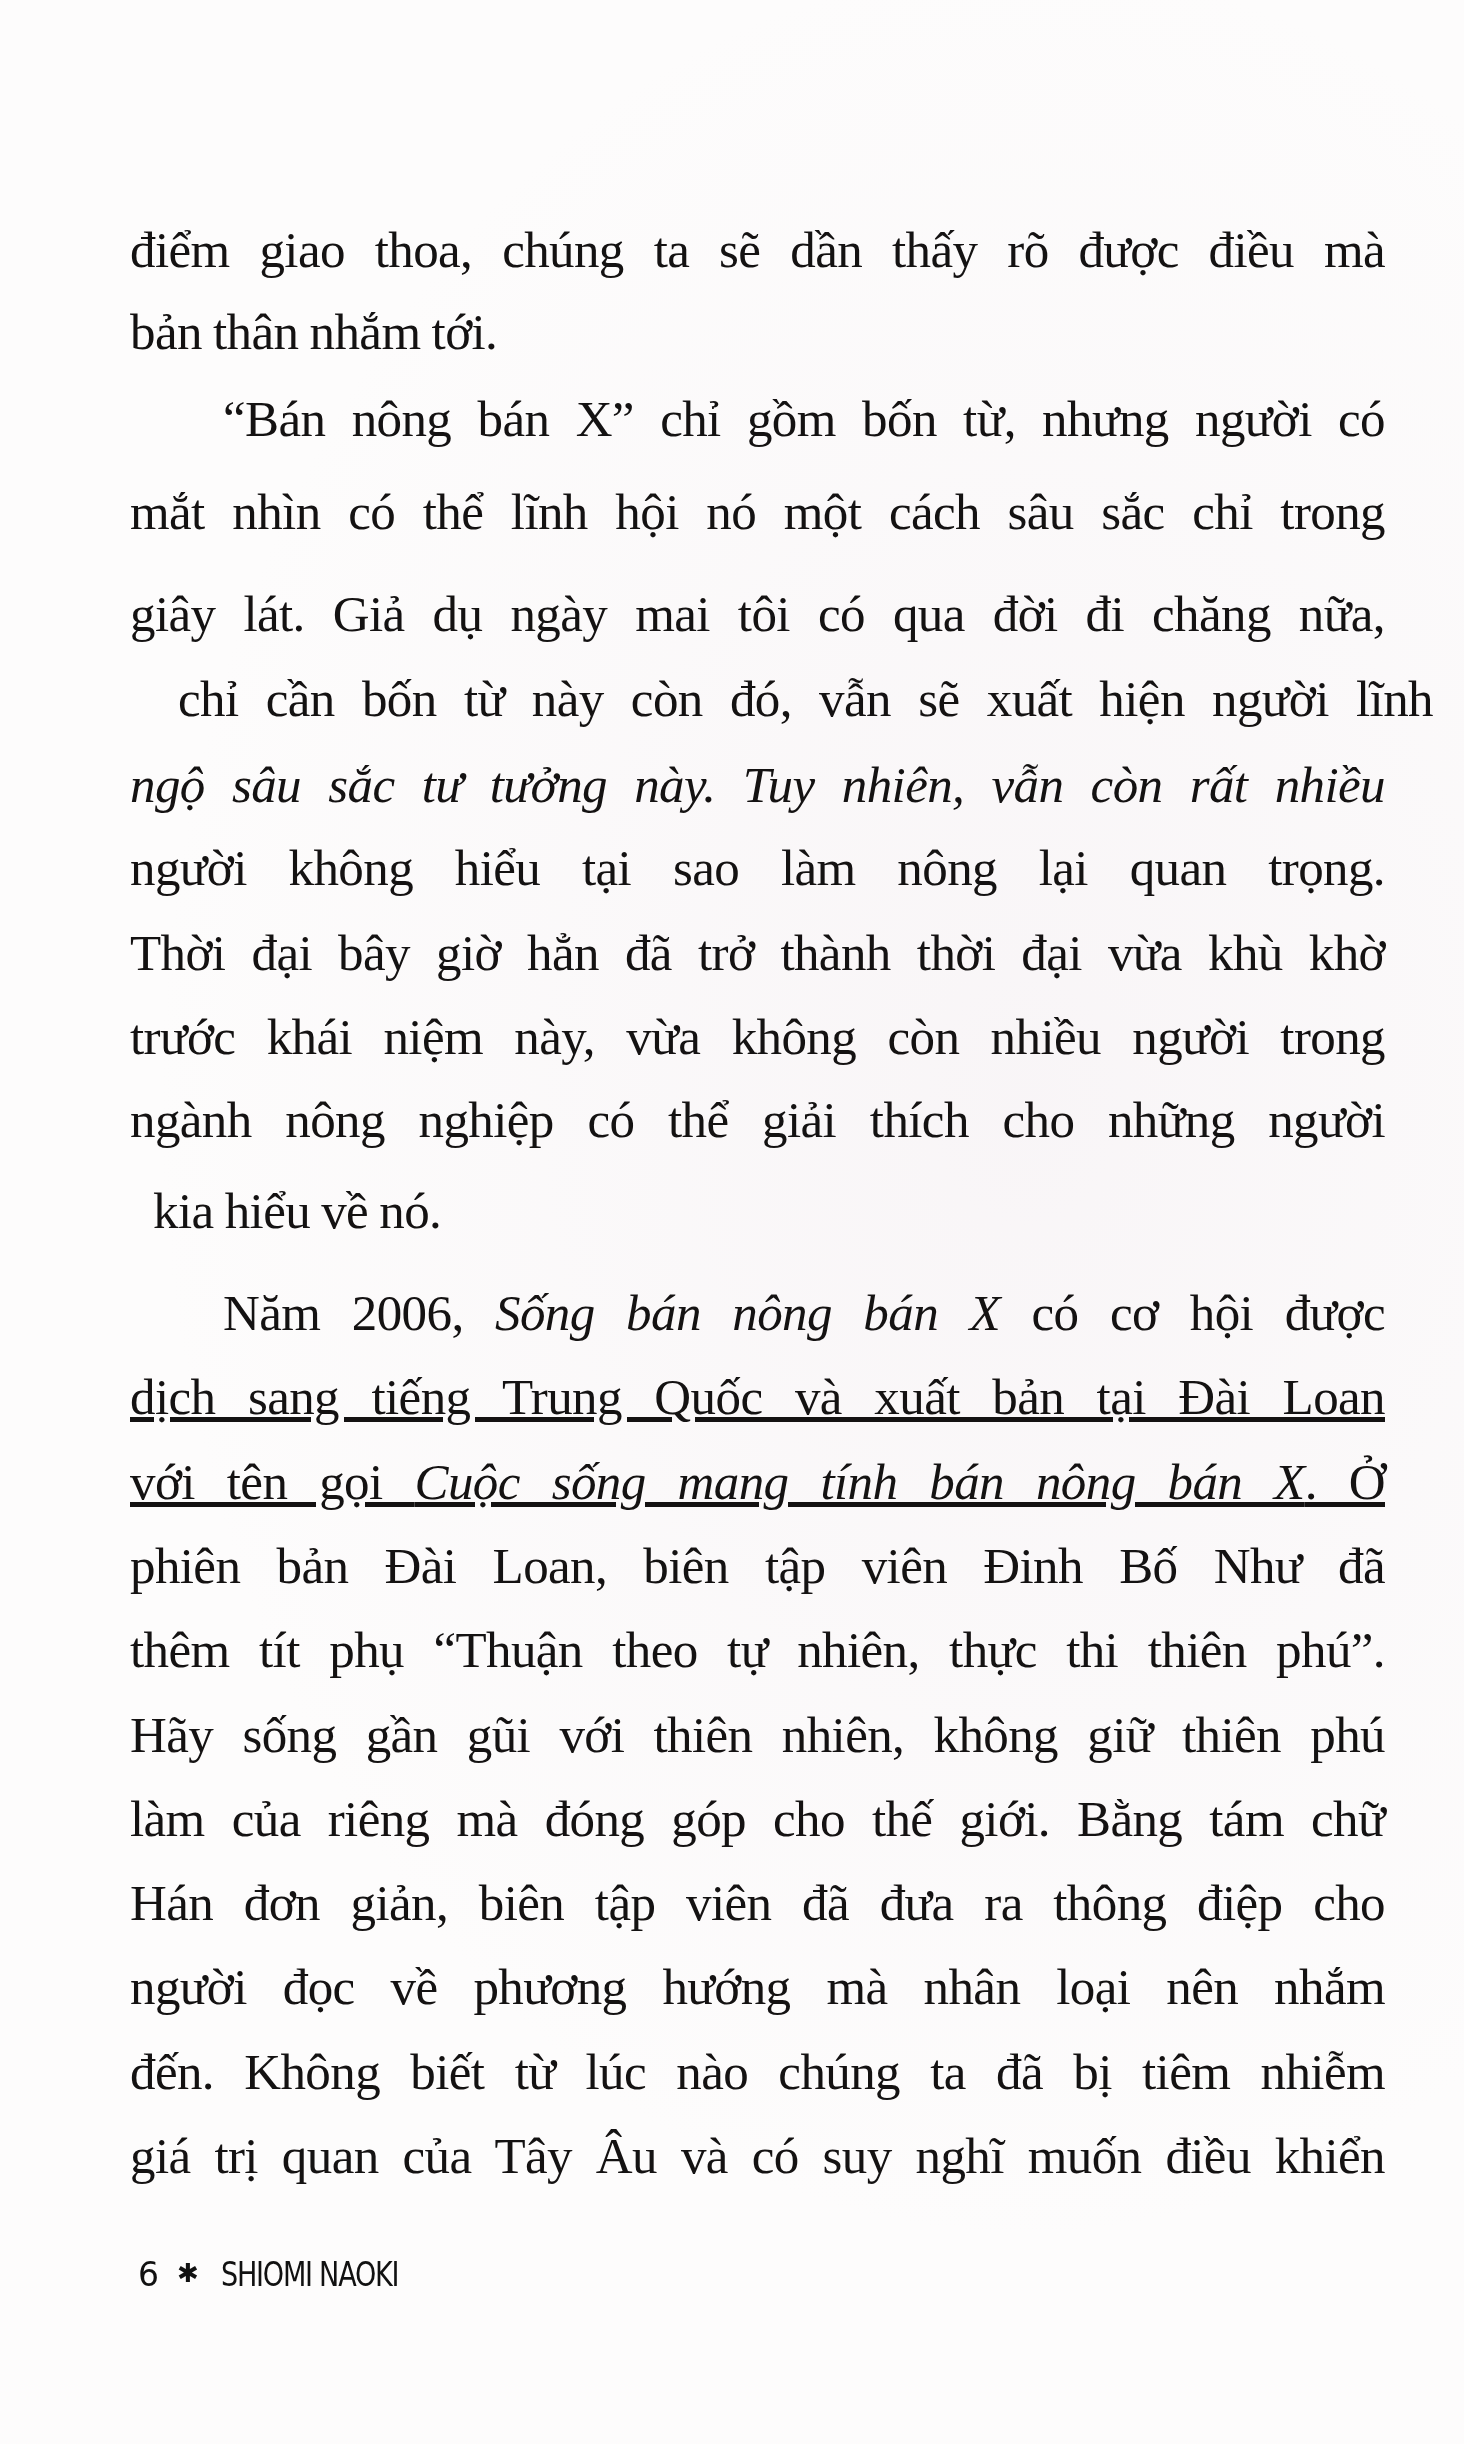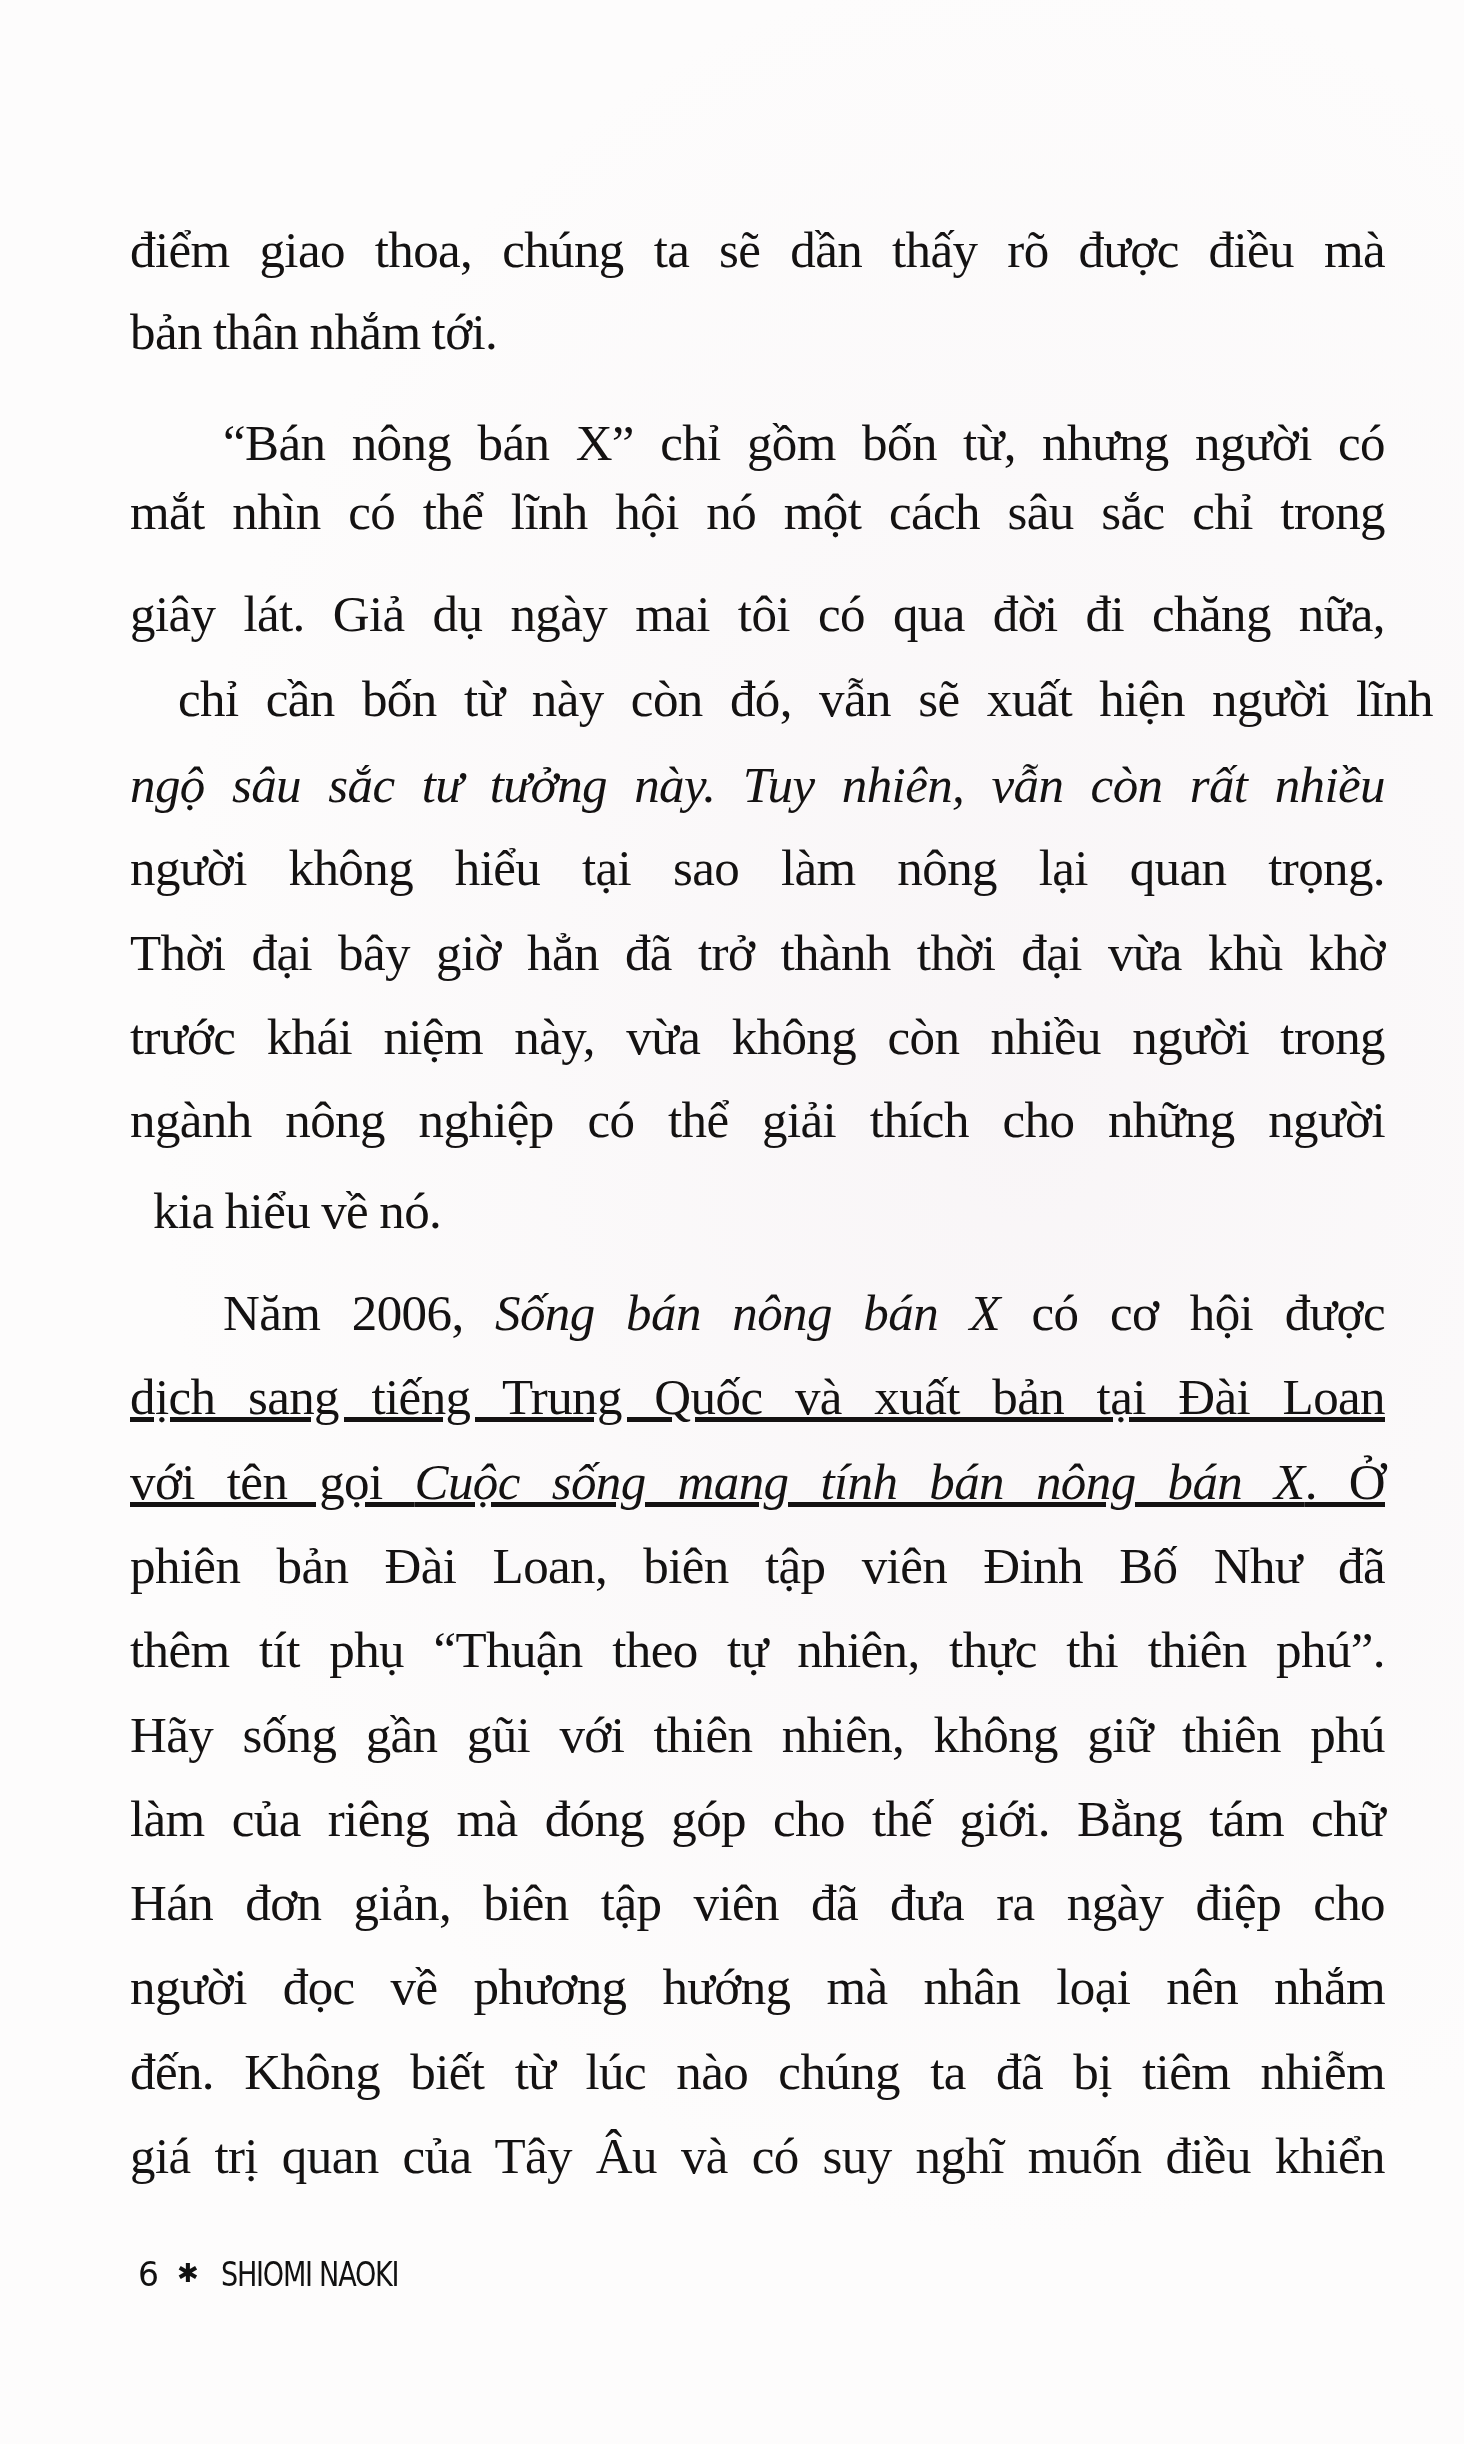--- a/index.html
+++ b/index.html
@@ -54,40 +54,40 @@
 </head>
 <body>
 
 <div class="page">
   <div id="body-text">
       <div>
         <div class="line" style="top: 208px;"><span>điểm giao thoa, chúng ta sẽ dần thấy rõ được điều mà</span></div>
         <div class="line last" style="top: 290px;"><span>bản thân nhắm tới.</span></div>
       </div>
       <div>
-        <div class="line indent" style="top: 401px;"><span>“Bán nông bán X” chỉ gồm bốn từ, nhưng người có</span></div>
+        <div class="line indent" style="top: 377px;"><span>“Bán nông bán X” chỉ gồm bốn từ, nhưng người có</span></div>
         <div class="line" style="top: 470px;"><span>mắt nhìn có thể lĩnh hội nó một cách sâu sắc chỉ trong</span></div>
         <div class="line" style="top: 572px;"><span>giây lát. Giả dụ ngày mai tôi có qua đời đi chăng nữa,</span></div>
         <div class="line" style="top: 657px; margin-left: 48px;"><span>chỉ cần bốn từ này còn đó, vẫn sẽ xuất hiện người lĩnh</span></div>
         <div class="line" style="top: 743px; font-style: italic;"><span>ngộ sâu sắc tư tưởng này. Tuy nhiên, vẫn còn rất nhiều</span></div>
         <div class="line" style="top: 826px;"><span>người không hiểu tại sao làm nông lại quan trọng.</span></div>
         <div class="line" style="top: 911px;"><span>Thời đại bây giờ hẳn đã trở thành thời đại vừa khù khờ</span></div>
         <div class="line" style="top: 995px;"><span>trước khái niệm này, vừa không còn nhiều người trong</span></div>
         <div class="line" style="top: 1078px;"><span>ngành nông nghiệp có thể giải thích cho những người</span></div>
         <div class="line last" style="top: 1169px; margin-left: 23px;"><span>kia hiểu về nó.</span></div>
       </div>
       <div>
         <div class="line indent" style="top: 1271px;"><span>Năm 2006, </span><span class="it">Sống bán nông bán X</span><span> có cơ hội được</span></div>
         <div class="line" style="top: 1355px; text-decoration: underline;"><span>dịch sang tiếng Trung Quốc và xuất bản tại Đài Loan</span></div>
         <div class="line" style="top: 1440px; text-decoration: underline;"><span>với tên gọi </span><span class="it">Cuộc sống mang tính bán nông bán X</span><span>. Ở</span></div>
         <div class="line" style="top: 1524px;"><span>phiên bản Đài Loan, biên tập viên Đinh Bố Như đã</span></div>
         <div class="line" style="top: 1608px;"><span>thêm tít phụ “Thuận theo tự nhiên, thực thi thiên phú”.</span></div>
         <div class="line" style="top: 1693px;"><span>Hãy sống gần gũi với thiên nhiên, không giữ thiên phú</span></div>
         <div class="line" style="top: 1777px;"><span>làm của riêng mà đóng góp cho thế giới. Bằng tám chữ</span></div>
-        <div class="line" style="top: 1861px;"><span>Hán đơn giản, biên tập viên đã đưa ra ngày điệp cho</span></div>
+        <div class="line" style="top: 1861px;"><span>Hán đơn giản, biên tập viên đã đưa ra thông điệp cho</span></div>
         <div class="line" style="top: 1945px;"><span>người đọc về phương hướng mà nhân loại nên nhắm</span></div>
         <div class="line" style="top: 2030px;"><span>đến. Không biết từ lúc nào chúng ta đã bị tiêm nhiễm</span></div>
         <div class="line" style="top: 2114px;"><span>giá trị quan của Tây Âu và có suy nghĩ muốn điều khiển</span></div>
       </div>
     </div>
 
   <div class="footer">
     <span class="num">6</span>
     <span class="sep">✱</span>
     <span class="author">SHIOMI NAOKI</span>

